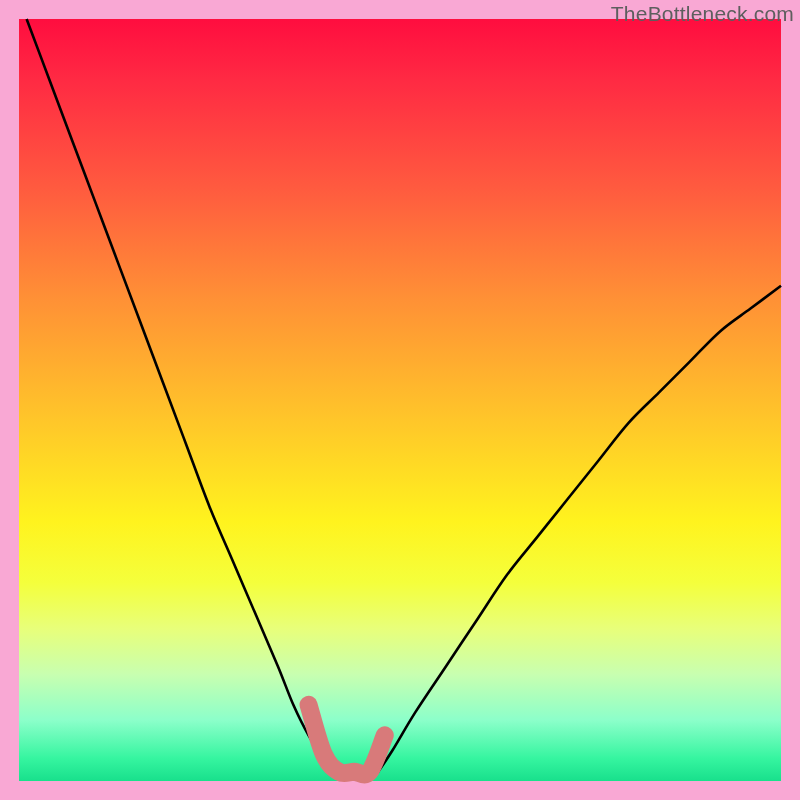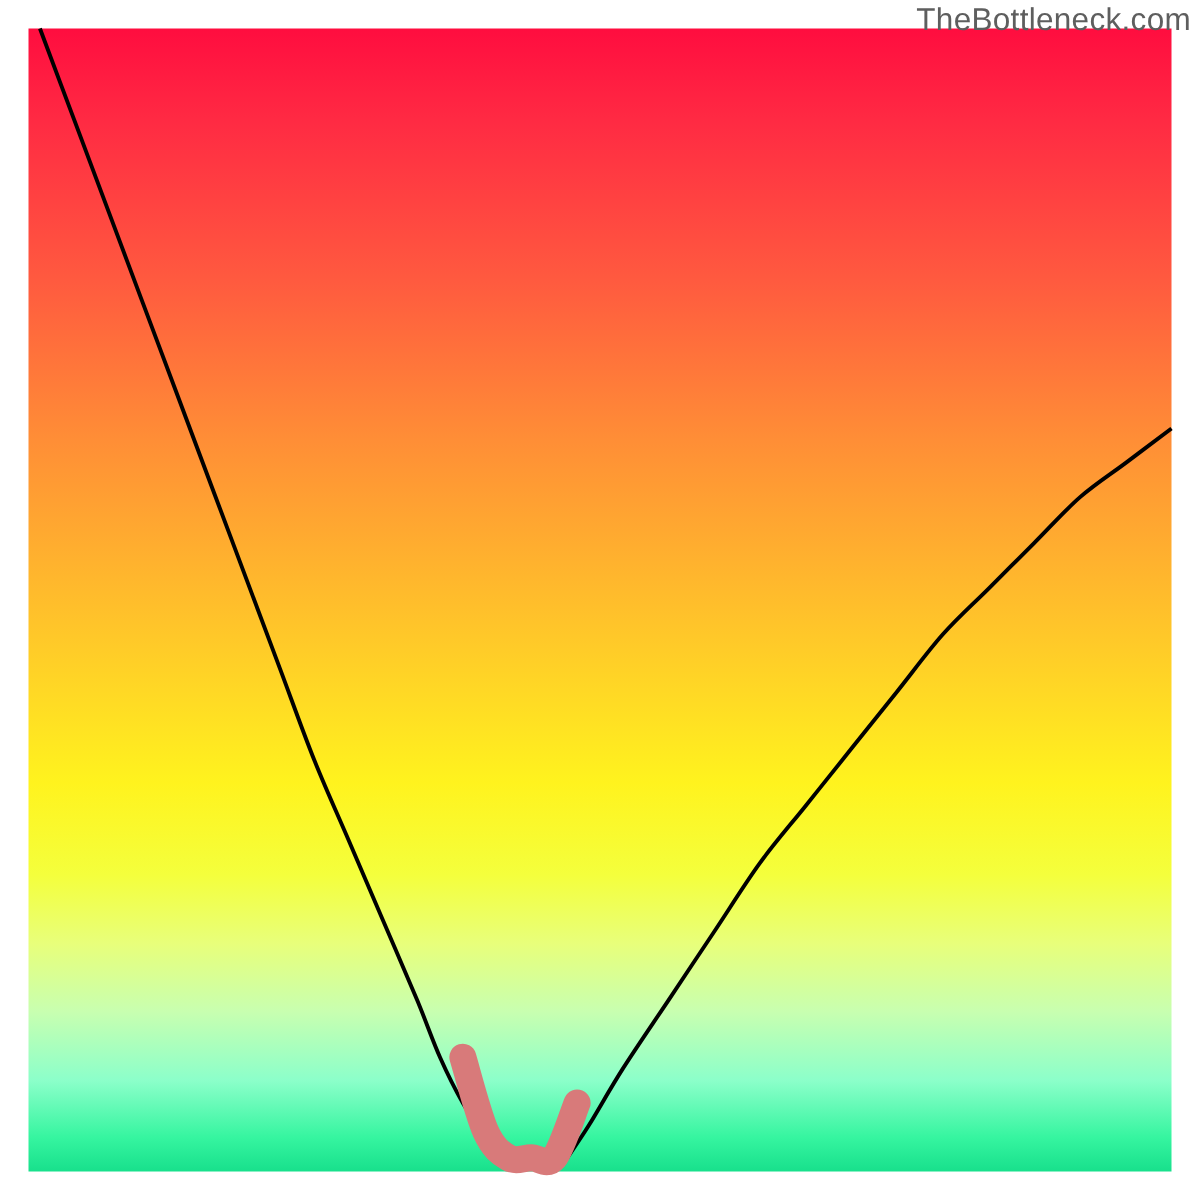--- a/index.html
+++ b/index.html
@@ -10,21 +10,21 @@
     background: #000;
     overflow: hidden;
     font-family: Arial, Helvetica, sans-serif;
   }
   .frame {
     position: absolute;
     left: 0;
     top: 0;
     width: 800px;
     height: 800px;
-    background: #ffffff;
+    background: #f9a8d4;
   }
   .plot {
     position: absolute;
     left: 19px;
     top: 19px;
     width: 762px;
     height: 762px;
     
     background: linear-gradient(
       to bottom,

